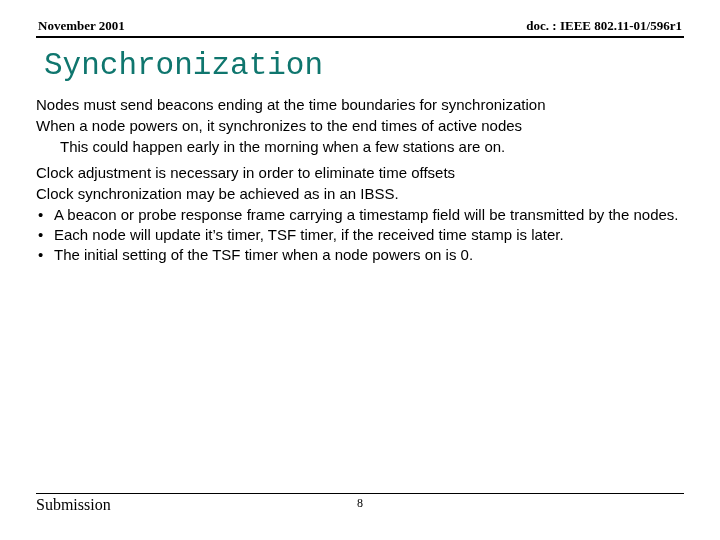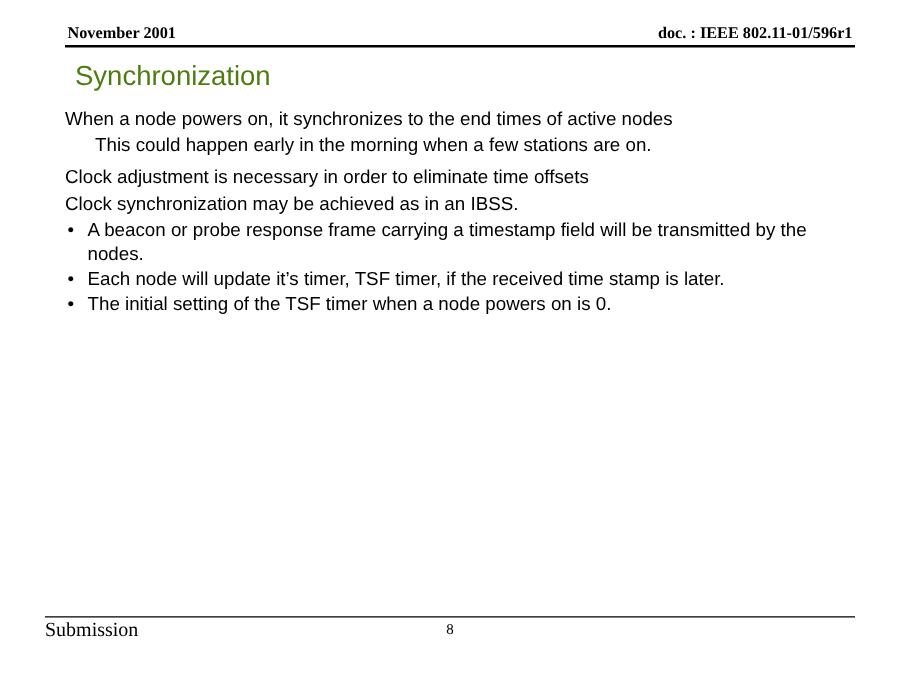--- a/index.html
+++ b/index.html
@@ -1,20 +1,20 @@
 <!DOCTYPE html>
 <html><head>
 <meta charset="utf-8">
 <style>
   * { box-sizing: border-box; margin: 0; padding: 0; }
   html, body { width: 720px; height: 540px; background: #fff; font-family: Arial, Helvetica, sans-serif; color: #000; }
-  .slide { width: 720px; height: 540px; position: relative; padding: 18px 36px 0 52px; }
+  .slide { width: 720px; height: 540px; position: relative; padding: 18px 36px 0 36px; }
   .header { display: flex; justify-content: space-between; font-family: "Times New Roman", Times, serif; font-weight: bold; font-size: 13px; padding: 0 2px; }
   .header-rule { border: none; border-top: 2px solid #000; margin-top: 2px; }
-  .title { font-family: Liberation Sans, sans-serif; font-size: 22px; color: #4d7c0f; margin: 10px 0 12px 8px; }
+  .title { font-family: Liberation Mono, monospace; font-size: 31px; color: #0f766e; margin: 10px 0 12px 8px; }
   .content { font-size: 15px; line-height: 1.28; }
   .para { margin: 0 0 2px 0; padding-left: 18px; text-indent: -18px; }
   .sub { font-size: 15px; margin: 2px 0 2px 0; padding-left: 42px; text-indent: -18px; }
   .bullets { margin-top: 2px; }
   .bline { display: flex; margin: 1px 0; }
   .bmark { width: 18px; flex: 0 0 18px; padding-left: 2px; }
   .btext { flex: 1; }
   .bullets-wrap { padding-left: 0; }
   .footer { position: absolute; left: 36px; right: 36px; bottom: 26px; }
   .footer-rule { border: none; border-top: 1.5px solid #000; margin-bottom: 2px; }
@@ -28,20 +28,21 @@
 
   <div class="header">
     <span>November 2001</span>
     <span>doc. : IEEE 802.11-01/596r1</span>
   </div>
   <hr class="header-rule">
 
   <div class="title">Synchronization</div>
 
   <div class="content">
+    <div class="para">Nodes must send beacons ending at the time boundaries for synchronization</div>
     <div class="para">When a node powers on, it synchronizes to the end times of active nodes</div>
 
     <div class="sub">This could happen early in the morning when a few stations are on.</div>
 
     <div class="para" style="margin-top:6px;">Clock adjustment is necessary in order to eliminate time offsets</div>
     <div class="para">Clock synchronization may be achieved as in an IBSS.</div>
 
     <div class="bullets bullets-wrap">
       <div class="bline">
         <span class="bmark">•</span>

